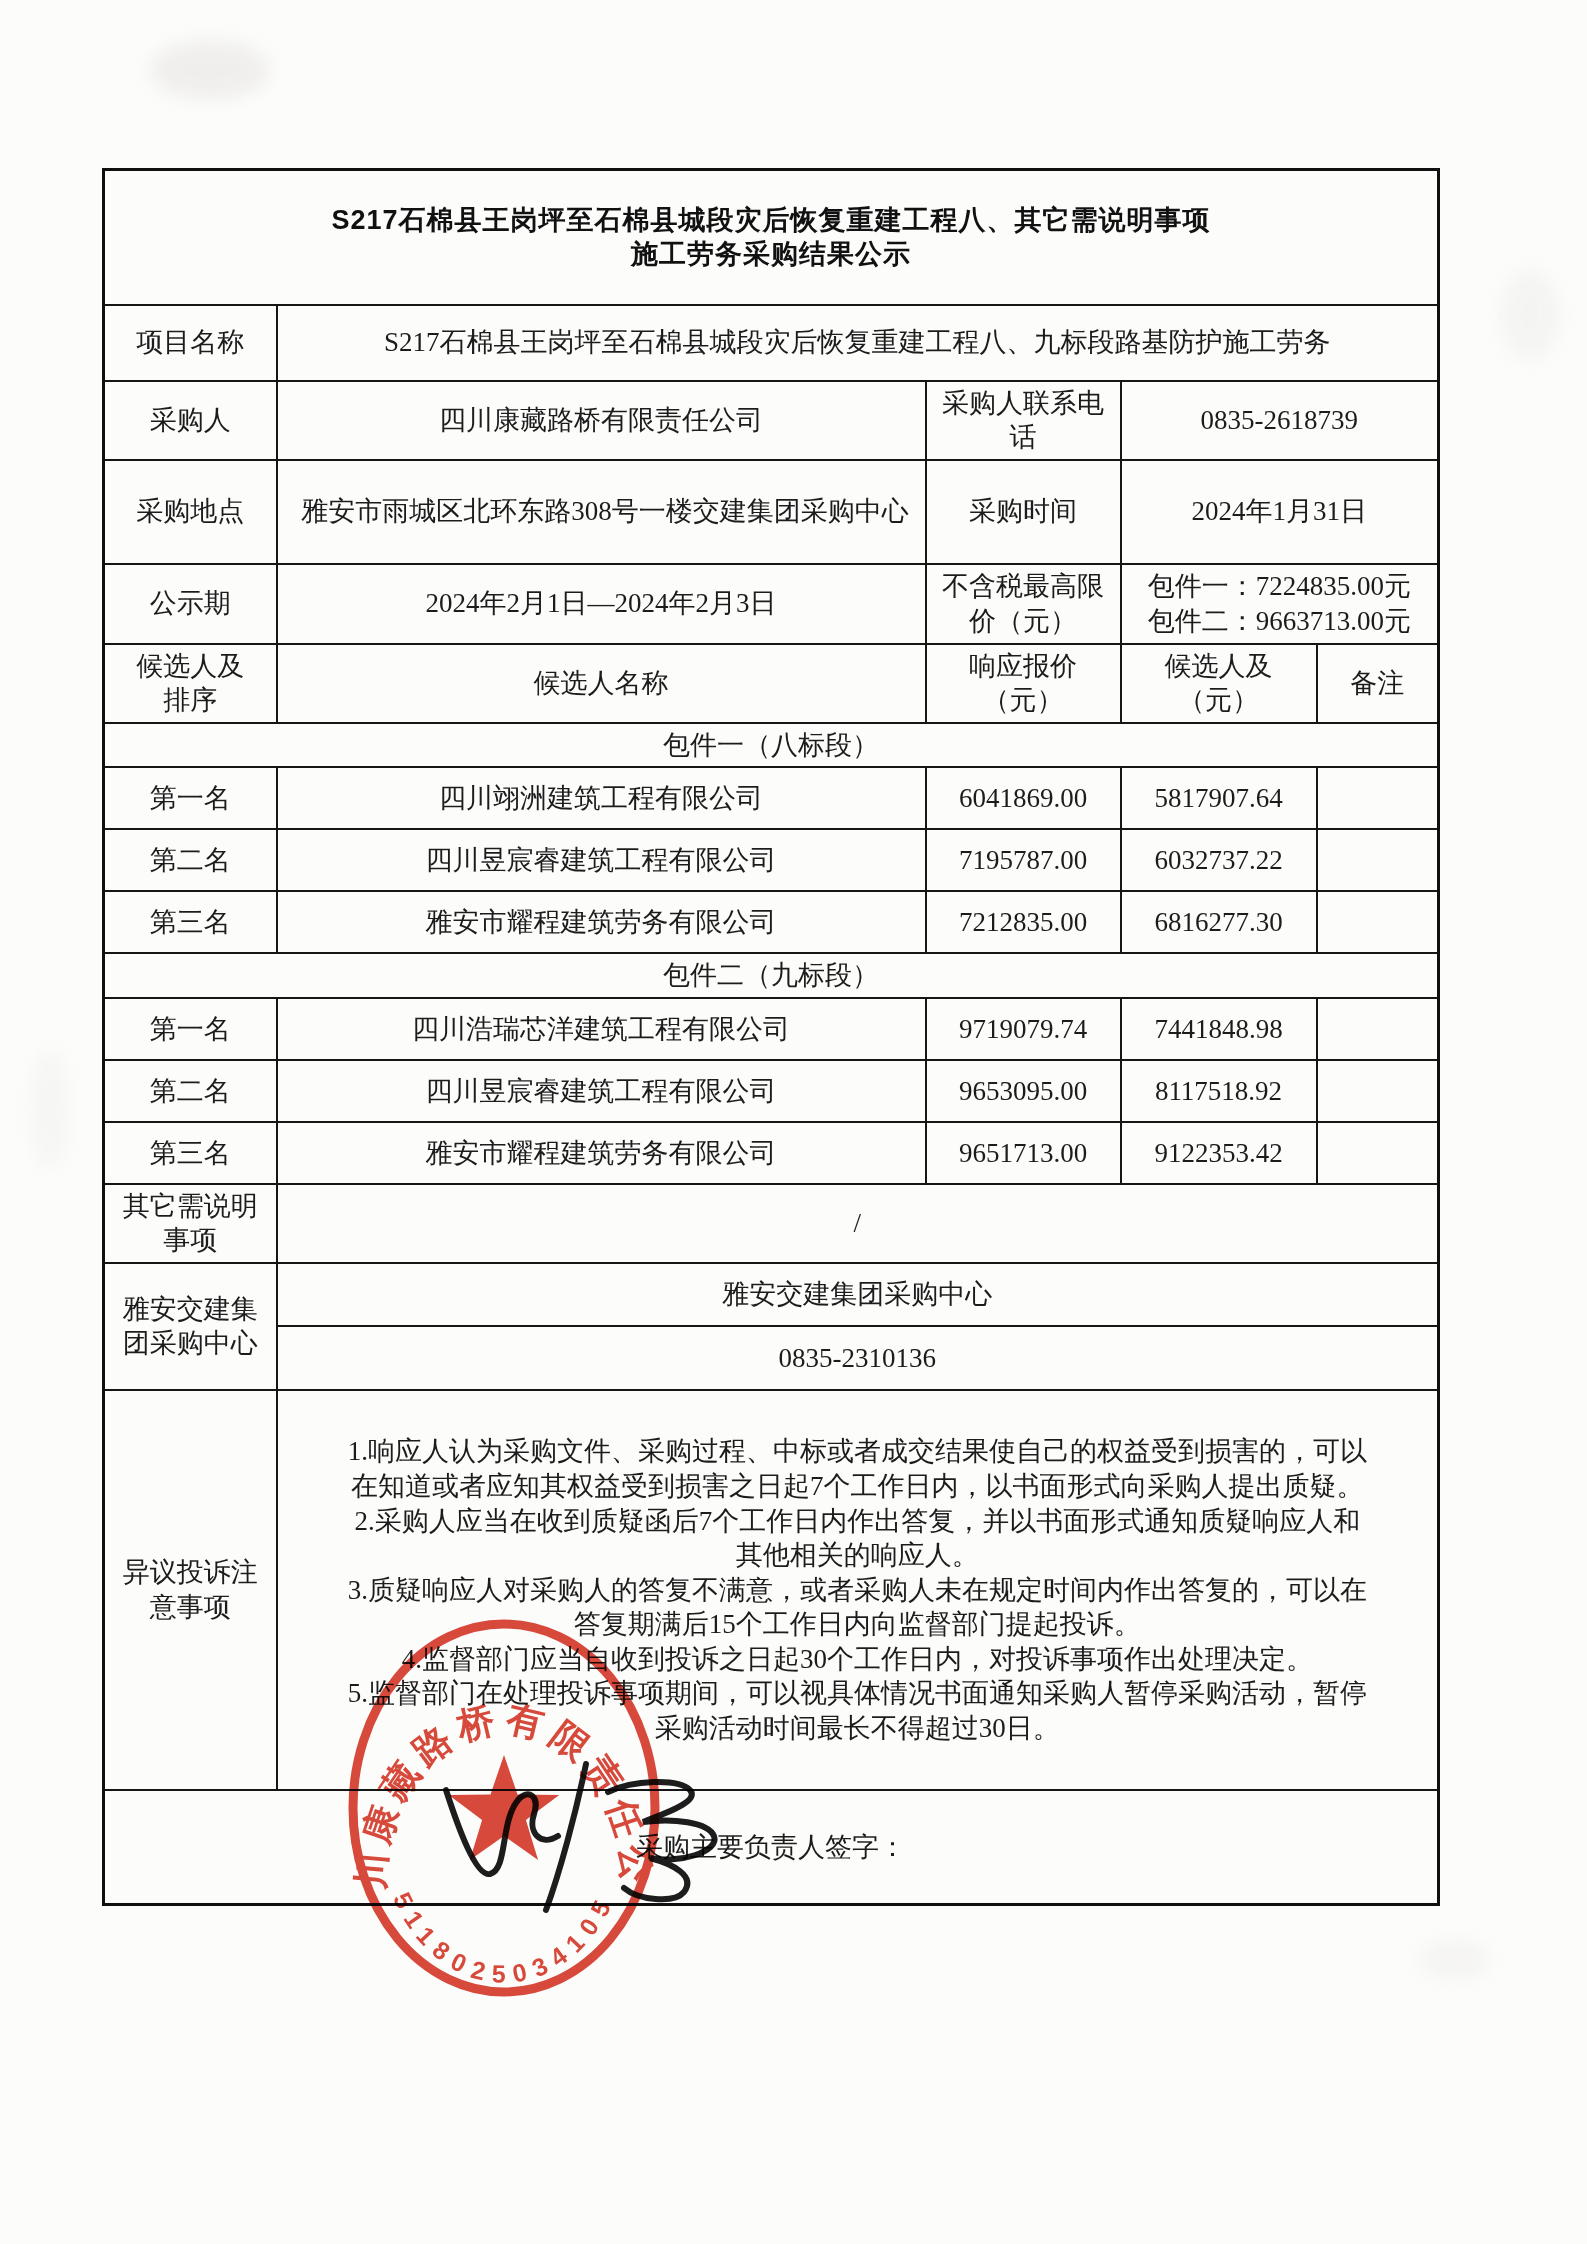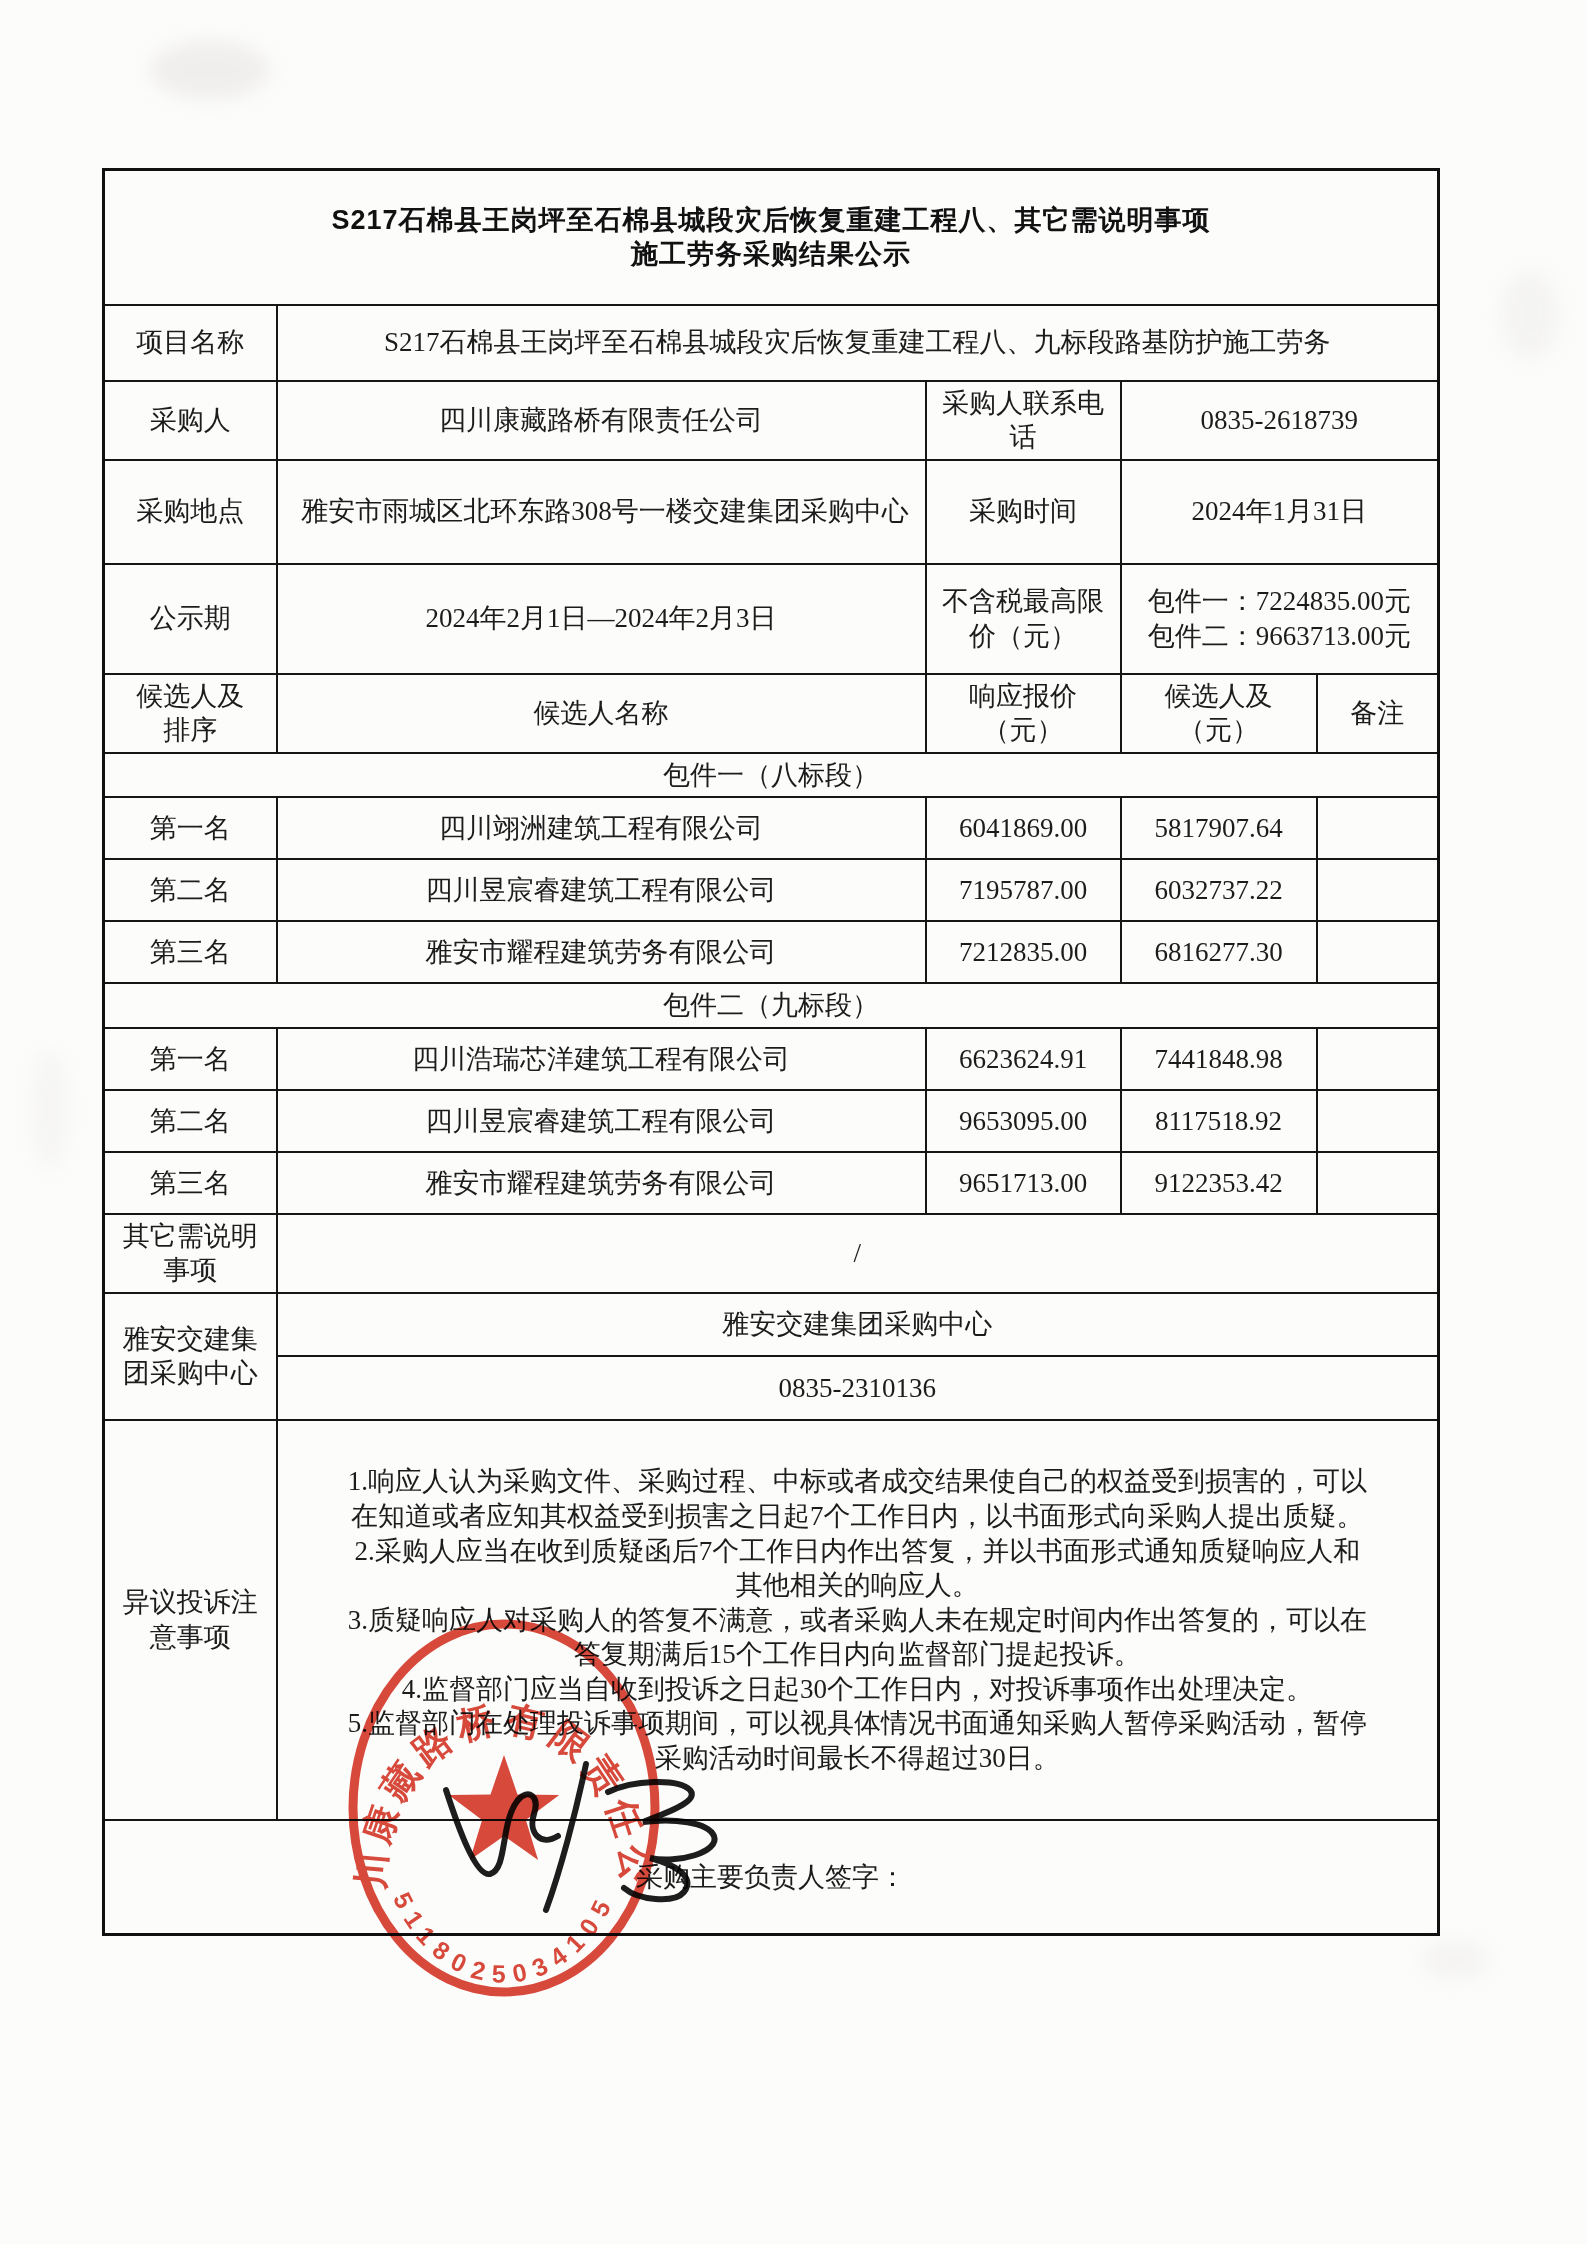--- a/index.html
+++ b/index.html
@@ -109,21 +109,21 @@
       <td colspan="2">0835-2618739</td>
     </tr>
 
     <tr style="height:104px">
       <td class="lbl">采购地点</td>
       <td class="left" style="padding-left:14px;padding-right:6px">雅安市雨城区北环东路308号一楼交建集团采购中心</td>
       <td>采购时间</td>
       <td colspan="2">2024年1月31日</td>
     </tr>
 
-    <tr style="height:110px">
+    <tr style="height:80px">
       <td class="lbl">公示期</td>
       <td>2024年2月1日—2024年2月3日</td>
       <td>不含税最高限
 价（元）</td>
       <td colspan="2" class="prices">包件一：7224835.00元
 包件二：9663713.00元</td>
     </tr>
 
     <tr style="height:76px">
       <td class="lbl">候选人及
@@ -160,21 +160,21 @@
       <td>6816277.30</td>
       <td></td>
     </tr>
 
     <tr style="height:44px">
       <td colspan="5">包件二（九标段）</td>
     </tr>
     <tr style="height:62px">
       <td>第一名</td>
       <td>四川浩瑞芯洋建筑工程有限公司</td>
-      <td>6623624.91</td>
+      <td>9719079.74</td>
       <td>7441848.98</td>
       <td></td>
     </tr>
     <tr style="height:62px">
       <td>第二名</td>
       <td>四川昱宸睿建筑工程有限公司</td>
       <td>9653095.00</td>
       <td>8117518.92</td>
       <td></td>
     </tr>

